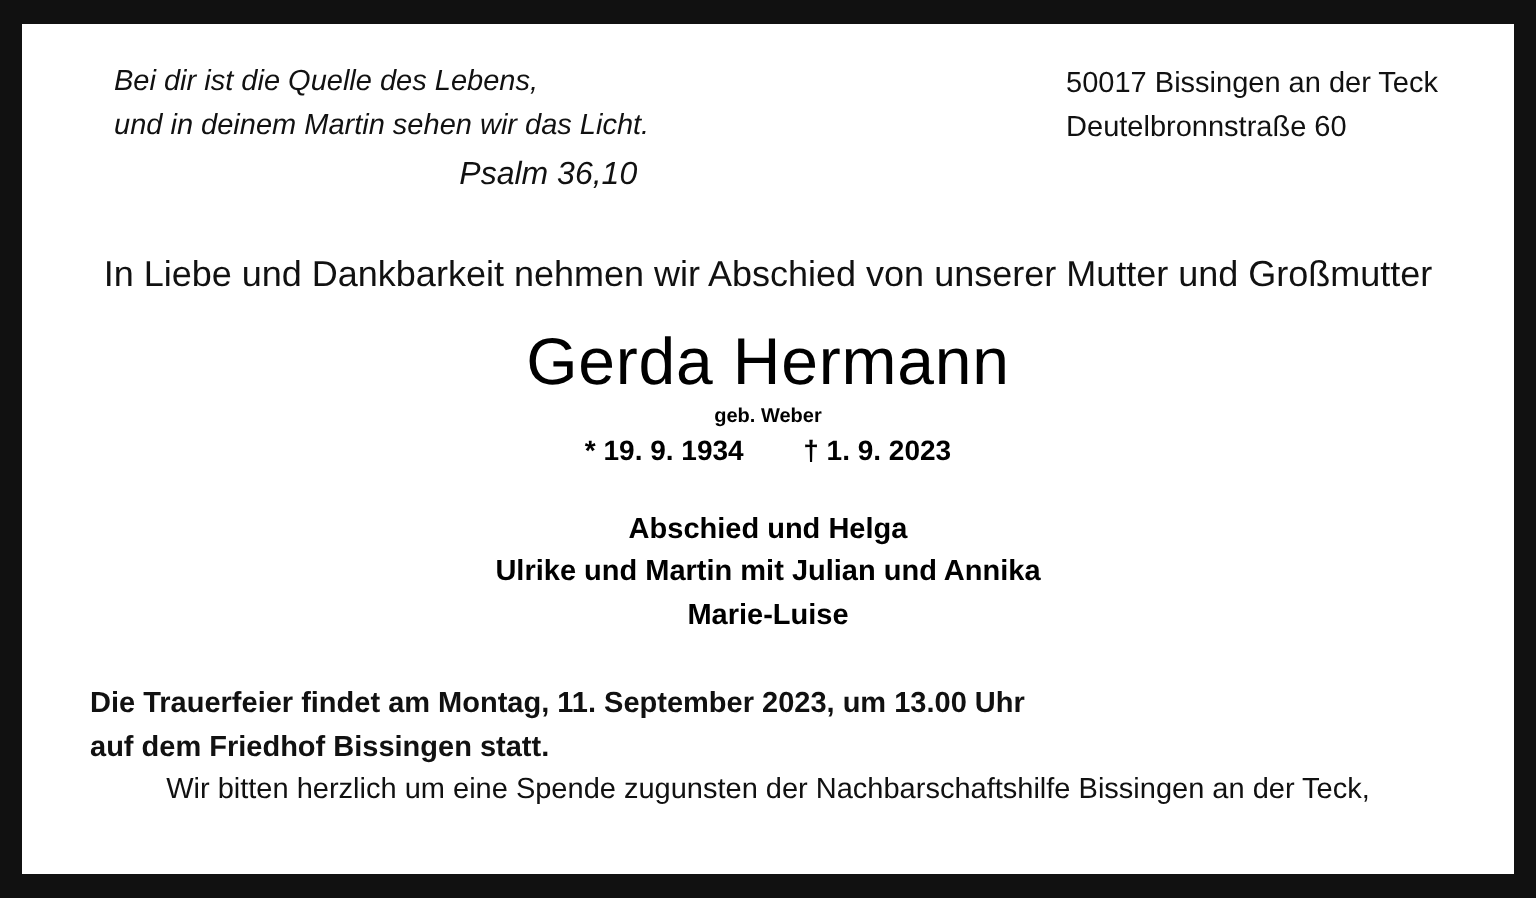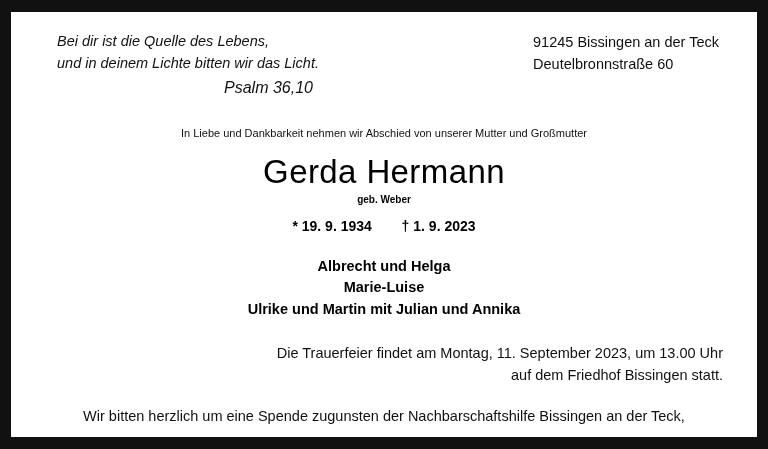--- a/index.html
+++ b/index.html
@@ -61,21 +61,21 @@
     line-height: 1.55;
     text-align: left;
     color: #111;
     padding-right: 4px;
     padding-top: 1px;
   }
   .address div { white-space: nowrap; }
 
   .intro {
     text-align: center;
-    font-size: 11px;
+    font-size: 18px;
     margin-top: 26px;
     color: #111;
   }
 
   .name {
     text-align: center;
     font-size: 33px;
     font-weight: normal;
     letter-spacing: 0.4px;
     margin-top: 14px;
@@ -85,86 +85,86 @@
     text-align: center;
     font-size: 10px;
     font-weight: bold;
     margin-top: 3px;
     color: #000;
   }
   .dates {
     text-align: center;
     font-size: 14px;
     font-weight: bold;
-    margin-top: 13px;
+    margin-top: 3px;
     color: #000;
   }
   .dates .sep {
     display: inline-block;
     width: 22px;
   }
 
   .mourners {
     text-align: center;
     font-size: 14.5px;
     font-weight: bold;
     line-height: 1.5;
     margin-top: 22px;
     color: #000;
   }
 
   .ceremony {
-    text-align: right;
+    text-align: left;
     font-size: 14.5px;
     line-height: 1.5;
     margin-top: 22px;
     color: #111;
+    font-weight: bold;
   }
 
   .donation {
     text-align: center;
     font-size: 14.5px;
     line-height: 1.5;
-    margin-top: 20px;
     color: #111;
   }
 </style>
 </head>
 <body>
 
 <div class="obituary">
   <div class="inner">
 
     <div class="top-row">
       <div class="verse">
         <div>Bei dir ist die Quelle des Lebens,</div>
-        <div>und in deinem Lichte bitten wir das Licht.</div>
+        <div>und in deinem Martin sehen wir das Licht.</div>
         <span class="ref">Psalm 36,10</span>
       </div>
       <div class="address">
-        <div>91245 Bissingen an der Teck</div>
+        <div>50017 Bissingen an der Teck</div>
         <div>Deutelbronnstraße 60</div>
       </div>
     </div>
 
     <div class="intro">In Liebe und Dankbarkeit nehmen wir Abschied von unserer Mutter und Großmutter</div>
 
     <div class="name">Gerda Hermann</div>
     <div class="maiden">geb. Weber</div>
 
     <div class="dates">
       <span>* 19. 9. 1934</span>
       <span class="sep"></span>
       <span>† 1. 9. 2023</span>
     </div>
 
     <div class="mourners">
-      <div>Albrecht und Helga</div>
+      <div>Abschied und Helga</div>
+      <div>Ulrike und Martin mit Julian und Annika</div>
       <div>Marie-Luise</div>
-      <div>Ulrike und Martin mit Julian und Annika</div>
     </div>
 
     <div class="ceremony">
       <div>Die Trauerfeier findet am Montag, 11. September 2023, um 13.00 Uhr</div>
       <div>auf dem Friedhof Bissingen statt.</div>
     </div>
 
     <div class="donation">
       <div>Wir bitten herzlich um eine Spende zugunsten der Nachbarschaftshilfe Bissingen an der Teck,</div>
 

